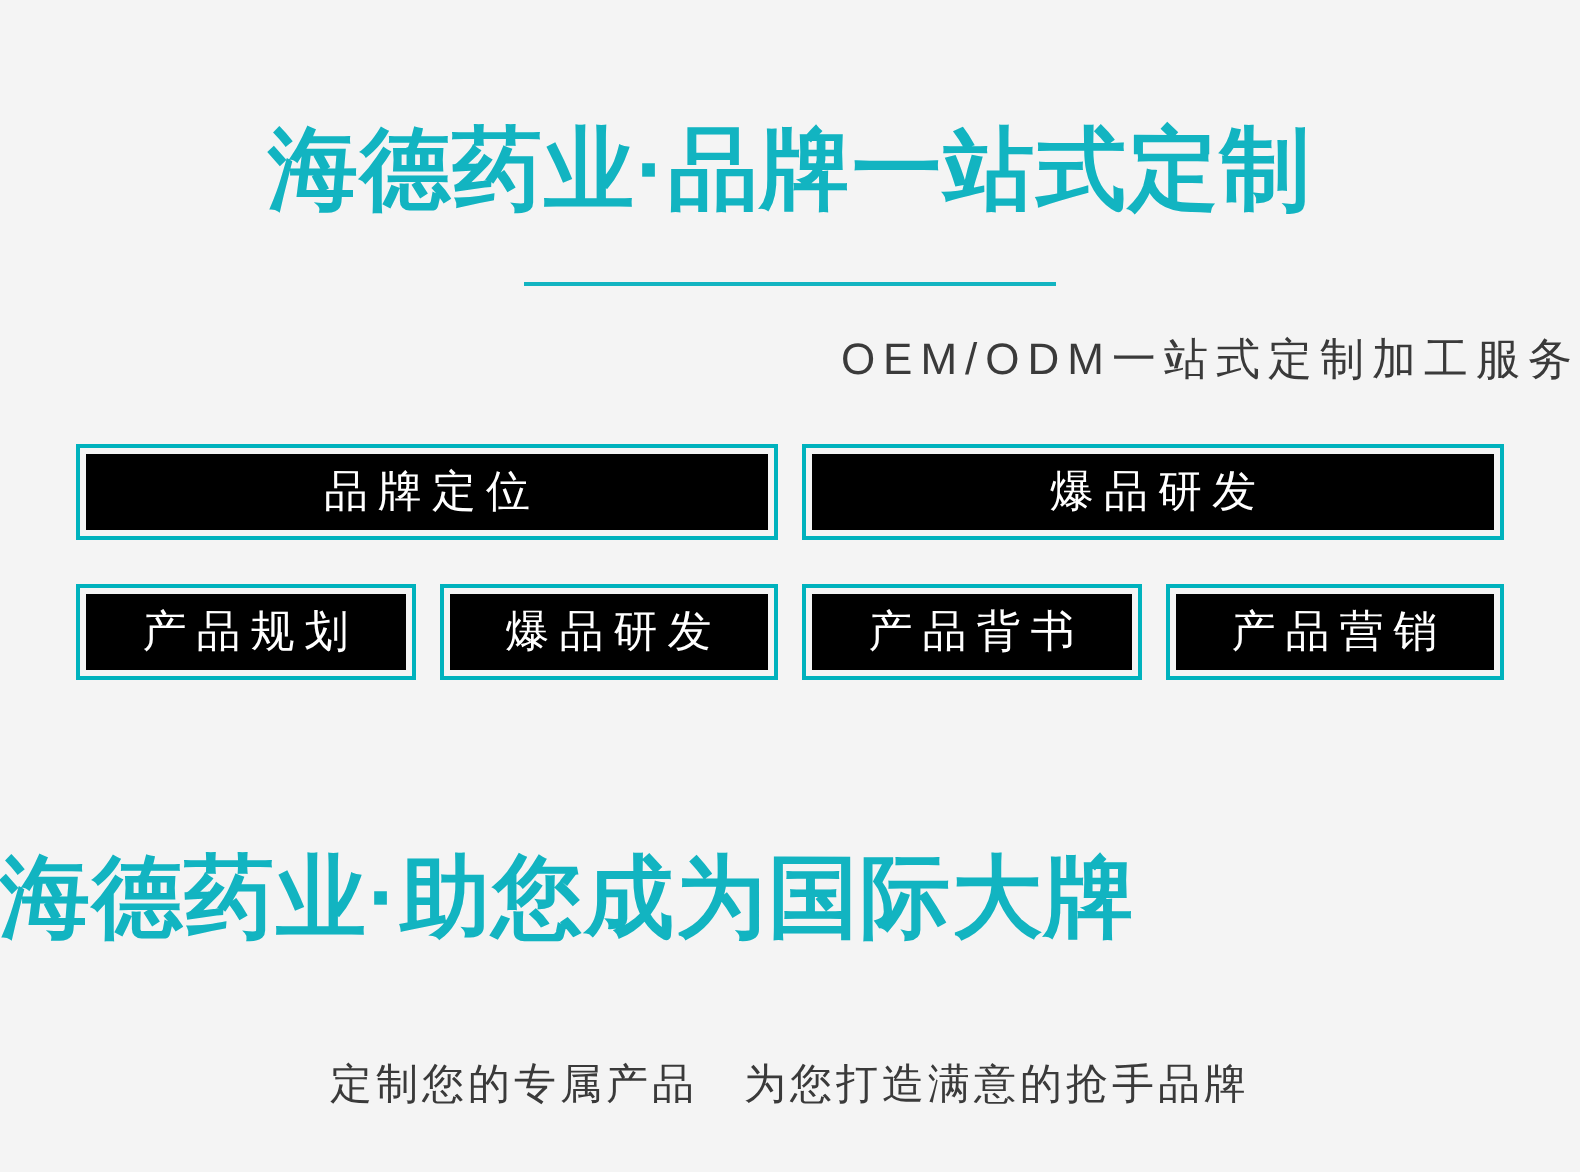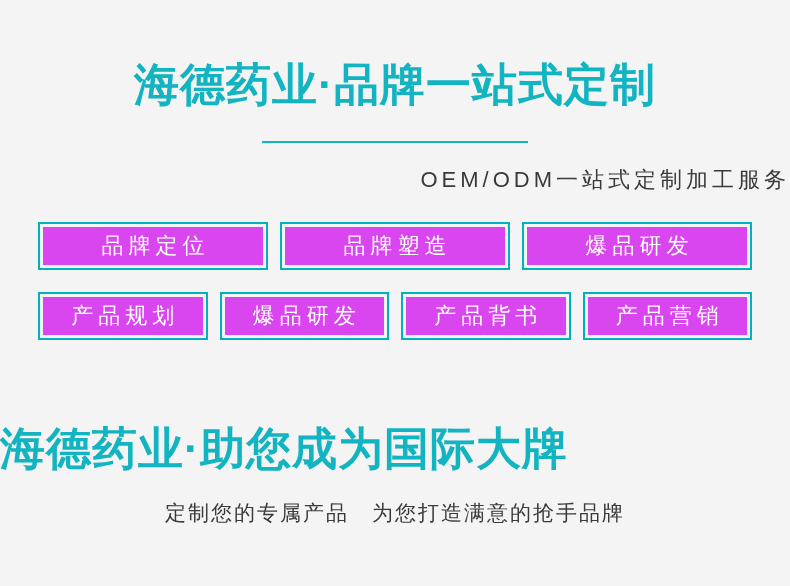--- a/index.html
+++ b/index.html
@@ -73,21 +73,21 @@
   }
   .tag-row {
     display: flex;
     flex-direction: row;
     gap: 12px;
   }
   .tag {
     flex: 1 1 0;
     height: 48px;
     box-sizing: border-box;
-    background: #d946ef;
+    background: #000000;
     border: 2px solid #00b2bd;
     outline: none;
     box-shadow: inset 0 0 0 3px #f4f4f4;
     display: flex;
     align-items: center;
     justify-content: center;
     color: #ffffff;
     font-size: 22px;
     letter-spacing: 5px;
     text-indent: 5px;
@@ -108,21 +108,21 @@
     font-weight: bold;
     color: #12b4c1;
     letter-spacing: 1px;
     white-space: nowrap;
   }
 
   
   .tagline {
     position: absolute;
     left: 0;
-    top: 498px;
+    top: 528px;
     width: 790px;
     text-align: center;
     font-size: 21px;
     line-height: 30px;
     color: #3a3a3a;
     letter-spacing: 2px;
     white-space: nowrap;
   }
 </style>
 </head>
@@ -134,23 +134,20 @@
 
   <div class="divider"></div>
 
   <div class="subtitle">OEM/ODM一站式定制加工服务</div>
 
   <div class="tag-grid">
 
     <div class="tag-row">
       <div class="tag">
         <span>品牌定位</span>
-      </div>
-      <div class="tag">
-        <span>品牌塑造</span>
       </div>
       <div class="tag">
         <span>爆品研发</span>
       </div>
     </div>
 
     <div class="tag-row">
       <div class="tag">
         <span>产品规划</span>
       </div>

